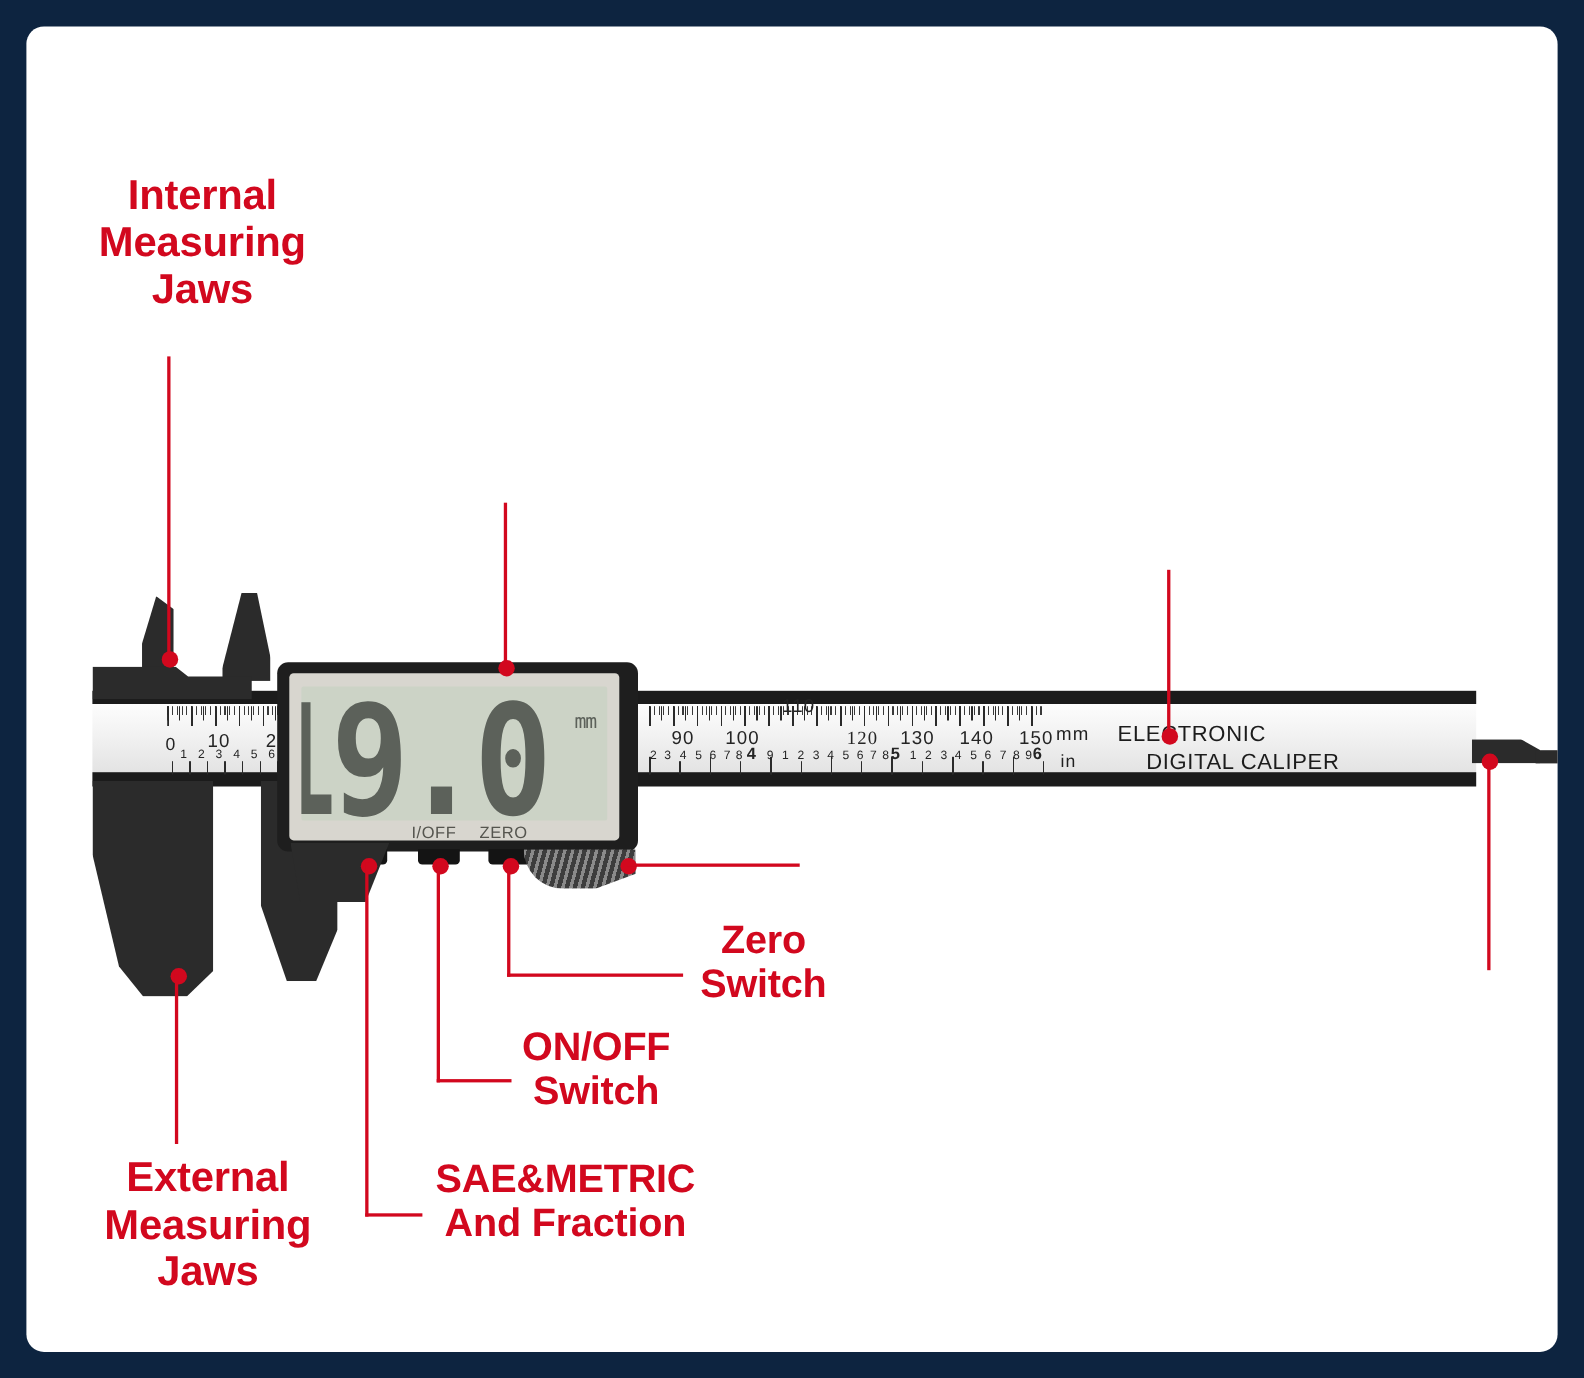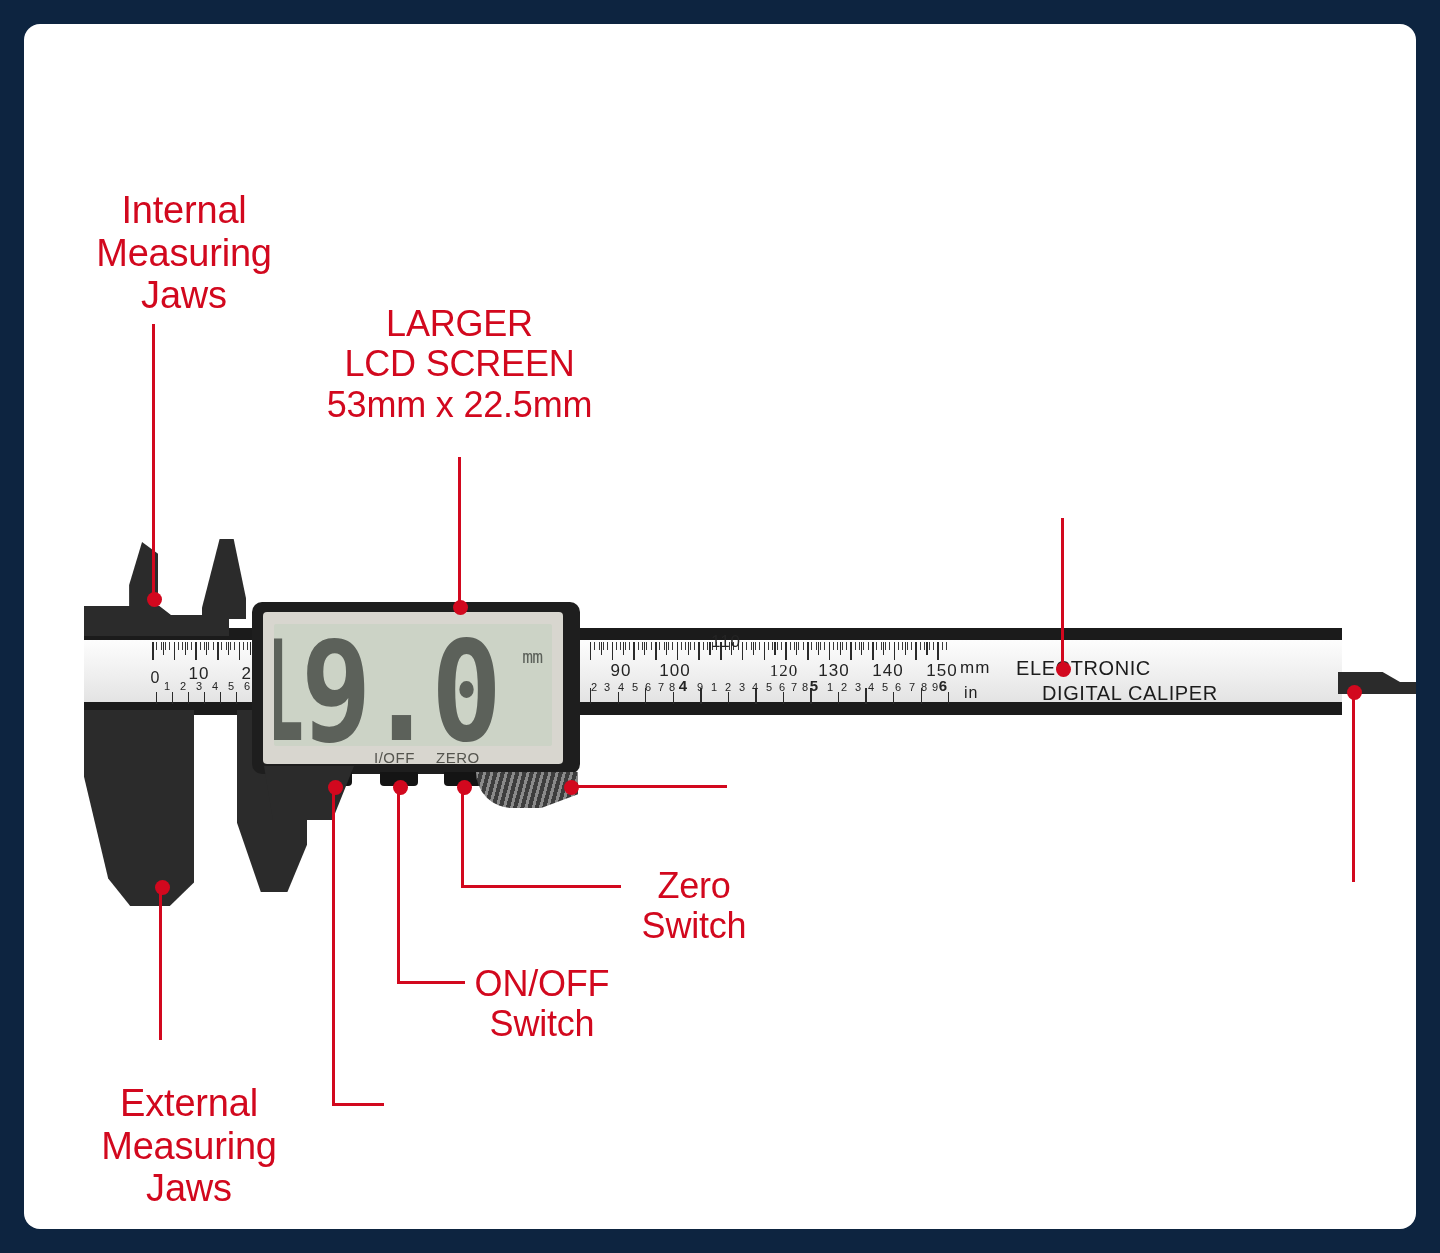--- a/index.html
+++ b/index.html
@@ -20,25 +20,24 @@
     height: 1205px;
     background: #ffffff;
     border-radius: 16px;
     overflow: hidden;
   }
 
   
   .callout {
     position: absolute;
     color: #d2081e;
-    font-weight: normal;
+    font-weight: bold;
     line-height: 1.12;
     white-space: pre-line;
     letter-spacing: -0.2px;
-    margin-top: 32px;
   }
 
   
   .lead-v, .lead-h {
     position: absolute;
     background: #d2081e;
   }
   .lead-v { width: 3px; }
   .lead-h { height: 3px; }
 
@@ -338,31 +337,30 @@
   <div class="lead-v" style="left:308px; top:760px; height:322px;"></div>
   <div class="lead-h" style="left:308px; top:1079px; width:52px;"></div>
 
   <div class="dot" style="left:137px; top:863px;"></div>
   <div class="lead-v" style="left:135px; top:862px; height:154px;"></div>
 
   <div class="callout" style="left:40px; top:133px; width:240px; text-align:center; font-size:38px;">Internal
 Measuring
 Jaws</div>
 
-  <div class="callout" style="left:228px; top:248px; width:415px; text-align:center; font-size:36px;">LARGER
-LCD SCREEN
-53mm x 22.5mm</div>
 
 
 
   <div class="callout" style="left:540px; top:810px; width:260px; text-align:center; font-size:36px;">Zero
 Switch</div>
 
   <div class="callout" style="left:388px; top:908px; width:260px; text-align:center; font-size:36px;">ON/OFF
 Switch</div>
 
+  <div class="callout" style="left:340px; top:1028px; width:300px; text-align:center; font-size:36px;">SAE&amp;METRIC
+And Fraction</div>
 
   <div class="callout" style="left:40px; top:1026px; width:250px; text-align:center; font-size:38px;">External
 Measuring
 Jaws</div>
 
 
 </div>
 
 </body></html>

